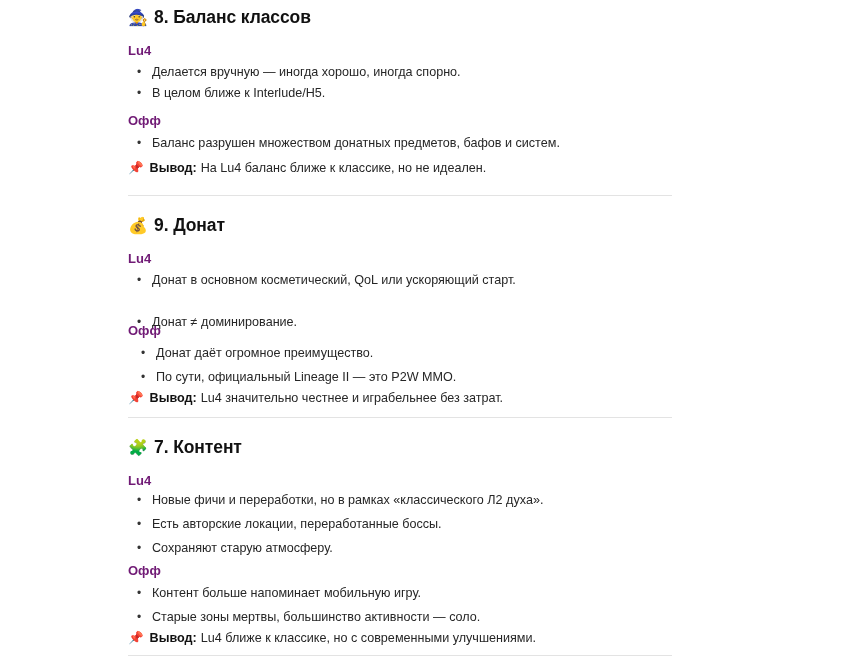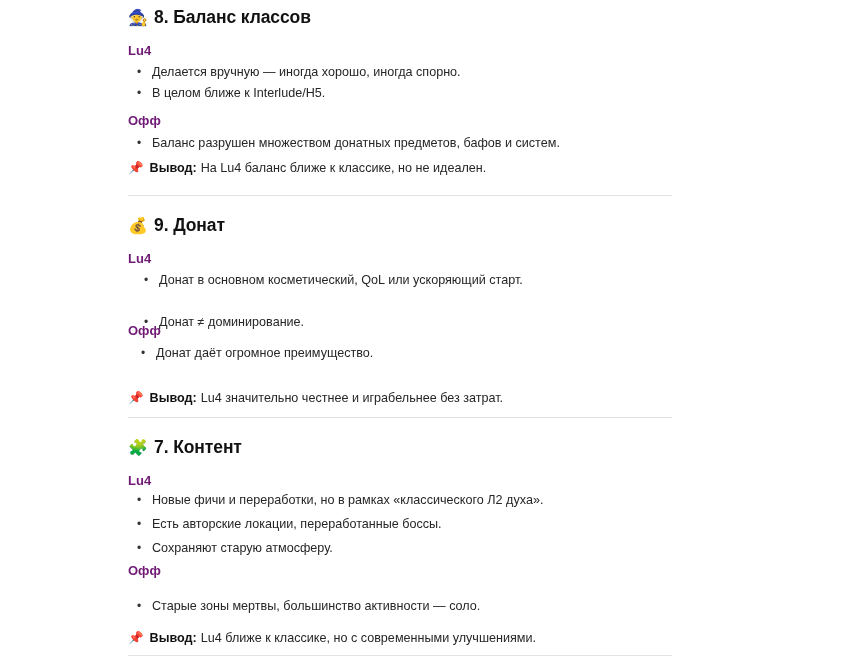--- a/index.html
+++ b/index.html
@@ -158,29 +158,30 @@
     <hr class="divider p-abs" style="top:195px;left:0;">
 
     <div class="section p-abs" style="top:215px;left:0;width:545px;">
       <h2 class="sec-heading">
         <span class="sec-emoji">💰</span>
         <span class="sec-title">9. Донат</span>
       </h2>
       <div class="p-abs" style="top:36px;left:0;">
         <div class="sub-heading">Lu4</div>
       </div>
-      <ul class="bullets p-abs" style="top:57px;left:7px;width:545px;">
+      <ul class="bullets p-abs" style="top:57px;left:0;width:545px;">
         <li>Донат в основном косметический, QoL или ускоряющий старт.</li>
         <li style="margin-top:25px;">Донат ≠ доминирование.</li>
       </ul>
       <div class="p-abs" style="top:108px;left:0;">
         <div class="sub-heading">Офф</div>
       </div>
       <ul class="bullets p-abs" style="top:130px;left:4px;width:545px;">
         <li>Донат даёт огромное преимущество.</li>
+        <li style="margin-top:7px;">По сути, официальный Lineage II — это P2W MMO.</li>
       </ul>
       <div class="conclusion p-abs" style="top:175px;left:0;width:545px;">
         <span class="pin-emoji">📌</span>
         <span><span class="label">Вывод:</span><span>Lu4 значительно честнее и играбельнее без затрат.</span></span>
       </div>
     </div>
 
     <hr class="divider p-abs" style="top:417px;left:0;">
 
     <div class="section p-abs" style="top:437px;left:0;width:545px;">
@@ -193,21 +194,22 @@
       </div>
       <ul class="bullets p-abs" style="top:55px;left:0;width:545px;">
         <li>Новые фичи и переработки, но в рамках «классического Л2 духа».</li>
         <li style="margin-top:7px;">Есть авторские локации, переработанные боссы.</li>
         <li style="margin-top:7px;">Сохраняют старую атмосферу.</li>
       </ul>
       <div class="p-abs" style="top:126px;left:0;">
         <div class="sub-heading">Офф</div>
       </div>
       <ul class="bullets p-abs" style="top:148px;left:0;width:545px;">
-        <li style="margin-top:13px;">Старые зоны мертвы, большинство активности — соло.</li>
+        <li>Контент больше напоминает мобильную игру.</li>
+        <li style="margin-top:7px;">Старые зоны мертвы, большинство активности — соло.</li>
       </ul>
       <div class="conclusion p-abs" style="top:193px;left:0;width:545px;">
         <span class="pin-emoji">📌</span>
         <span><span class="label">Вывод:</span><span>Lu4 ближе к классике, но с современными улучшениями.</span></span>
       </div>
     </div>
 
     <hr class="divider p-abs" style="top:655px;left:0;">
 
   </div>

